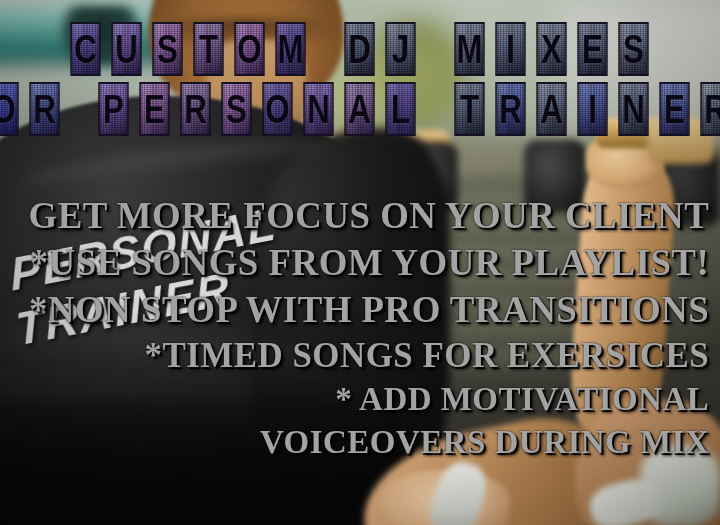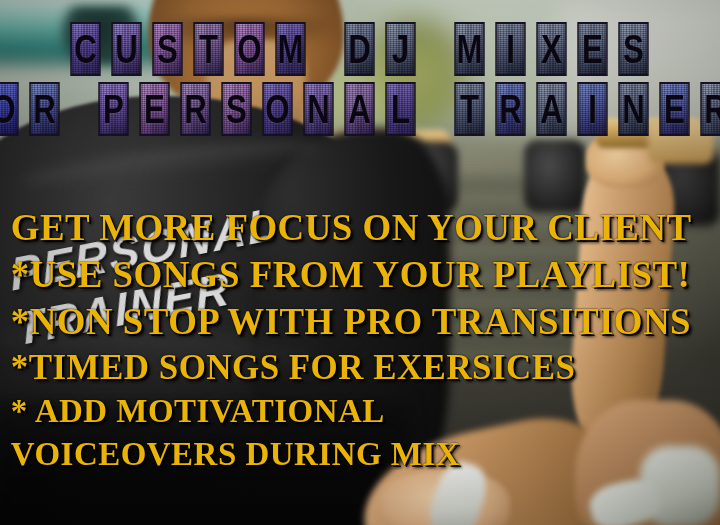--- a/index.html
+++ b/index.html
@@ -300,31 +300,30 @@
   .t-blue    { background: linear-gradient(160deg,#7f8ec9 0%, #5a66a8 35%, #3b3f7c 70%, #231f46 100%); }
   .t-indigo  { background: linear-gradient(160deg,#6d78d0 0%, #4a50ad 38%, #2e2f80 72%, #1b1a4b 100%); }
   .t-steel   { background: linear-gradient(160deg,#9aa2b4 0%, #6f7890 35%, #474e66 70%, #252938 100%); }
   .t-steel2  { background: linear-gradient(160deg,#8d96ab 0%, #646d87 38%, #3f465e 72%, #1f2433 100%); }
   .t-mauve   { background: linear-gradient(155deg,#a992bf 0%, #8a6fa4 34%, #5d477a 70%, #2d2246 100%); }
 
   
   .copy {
     position: absolute;
     left: 0; right: 0; top: 196px;
-    text-align: left;
+    text-align: right;
     font-family: "Liberation Serif", serif;
     font-weight: bold;
-    color: #eab308;
+    color: #a3a3a3;
     letter-spacing: .5px;
     text-shadow:
       2px 2px 0 rgba(0,0,0,.85),
       3px 3px 3px rgba(0,0,0,.75),
       0 0 2px rgba(0,0,0,.9);
     white-space: nowrap;
-    margin-top: 12px;
   }
   .copy-line {
     display: block;
     line-height: 1.0;
     margin-bottom: 9px;
     transform: scaleX(.97);
   }
   .cl-1 { font-size: 38px; }
   .cl-2 { font-size: 38px; }
   .cl-3 { font-size: 38px; }

